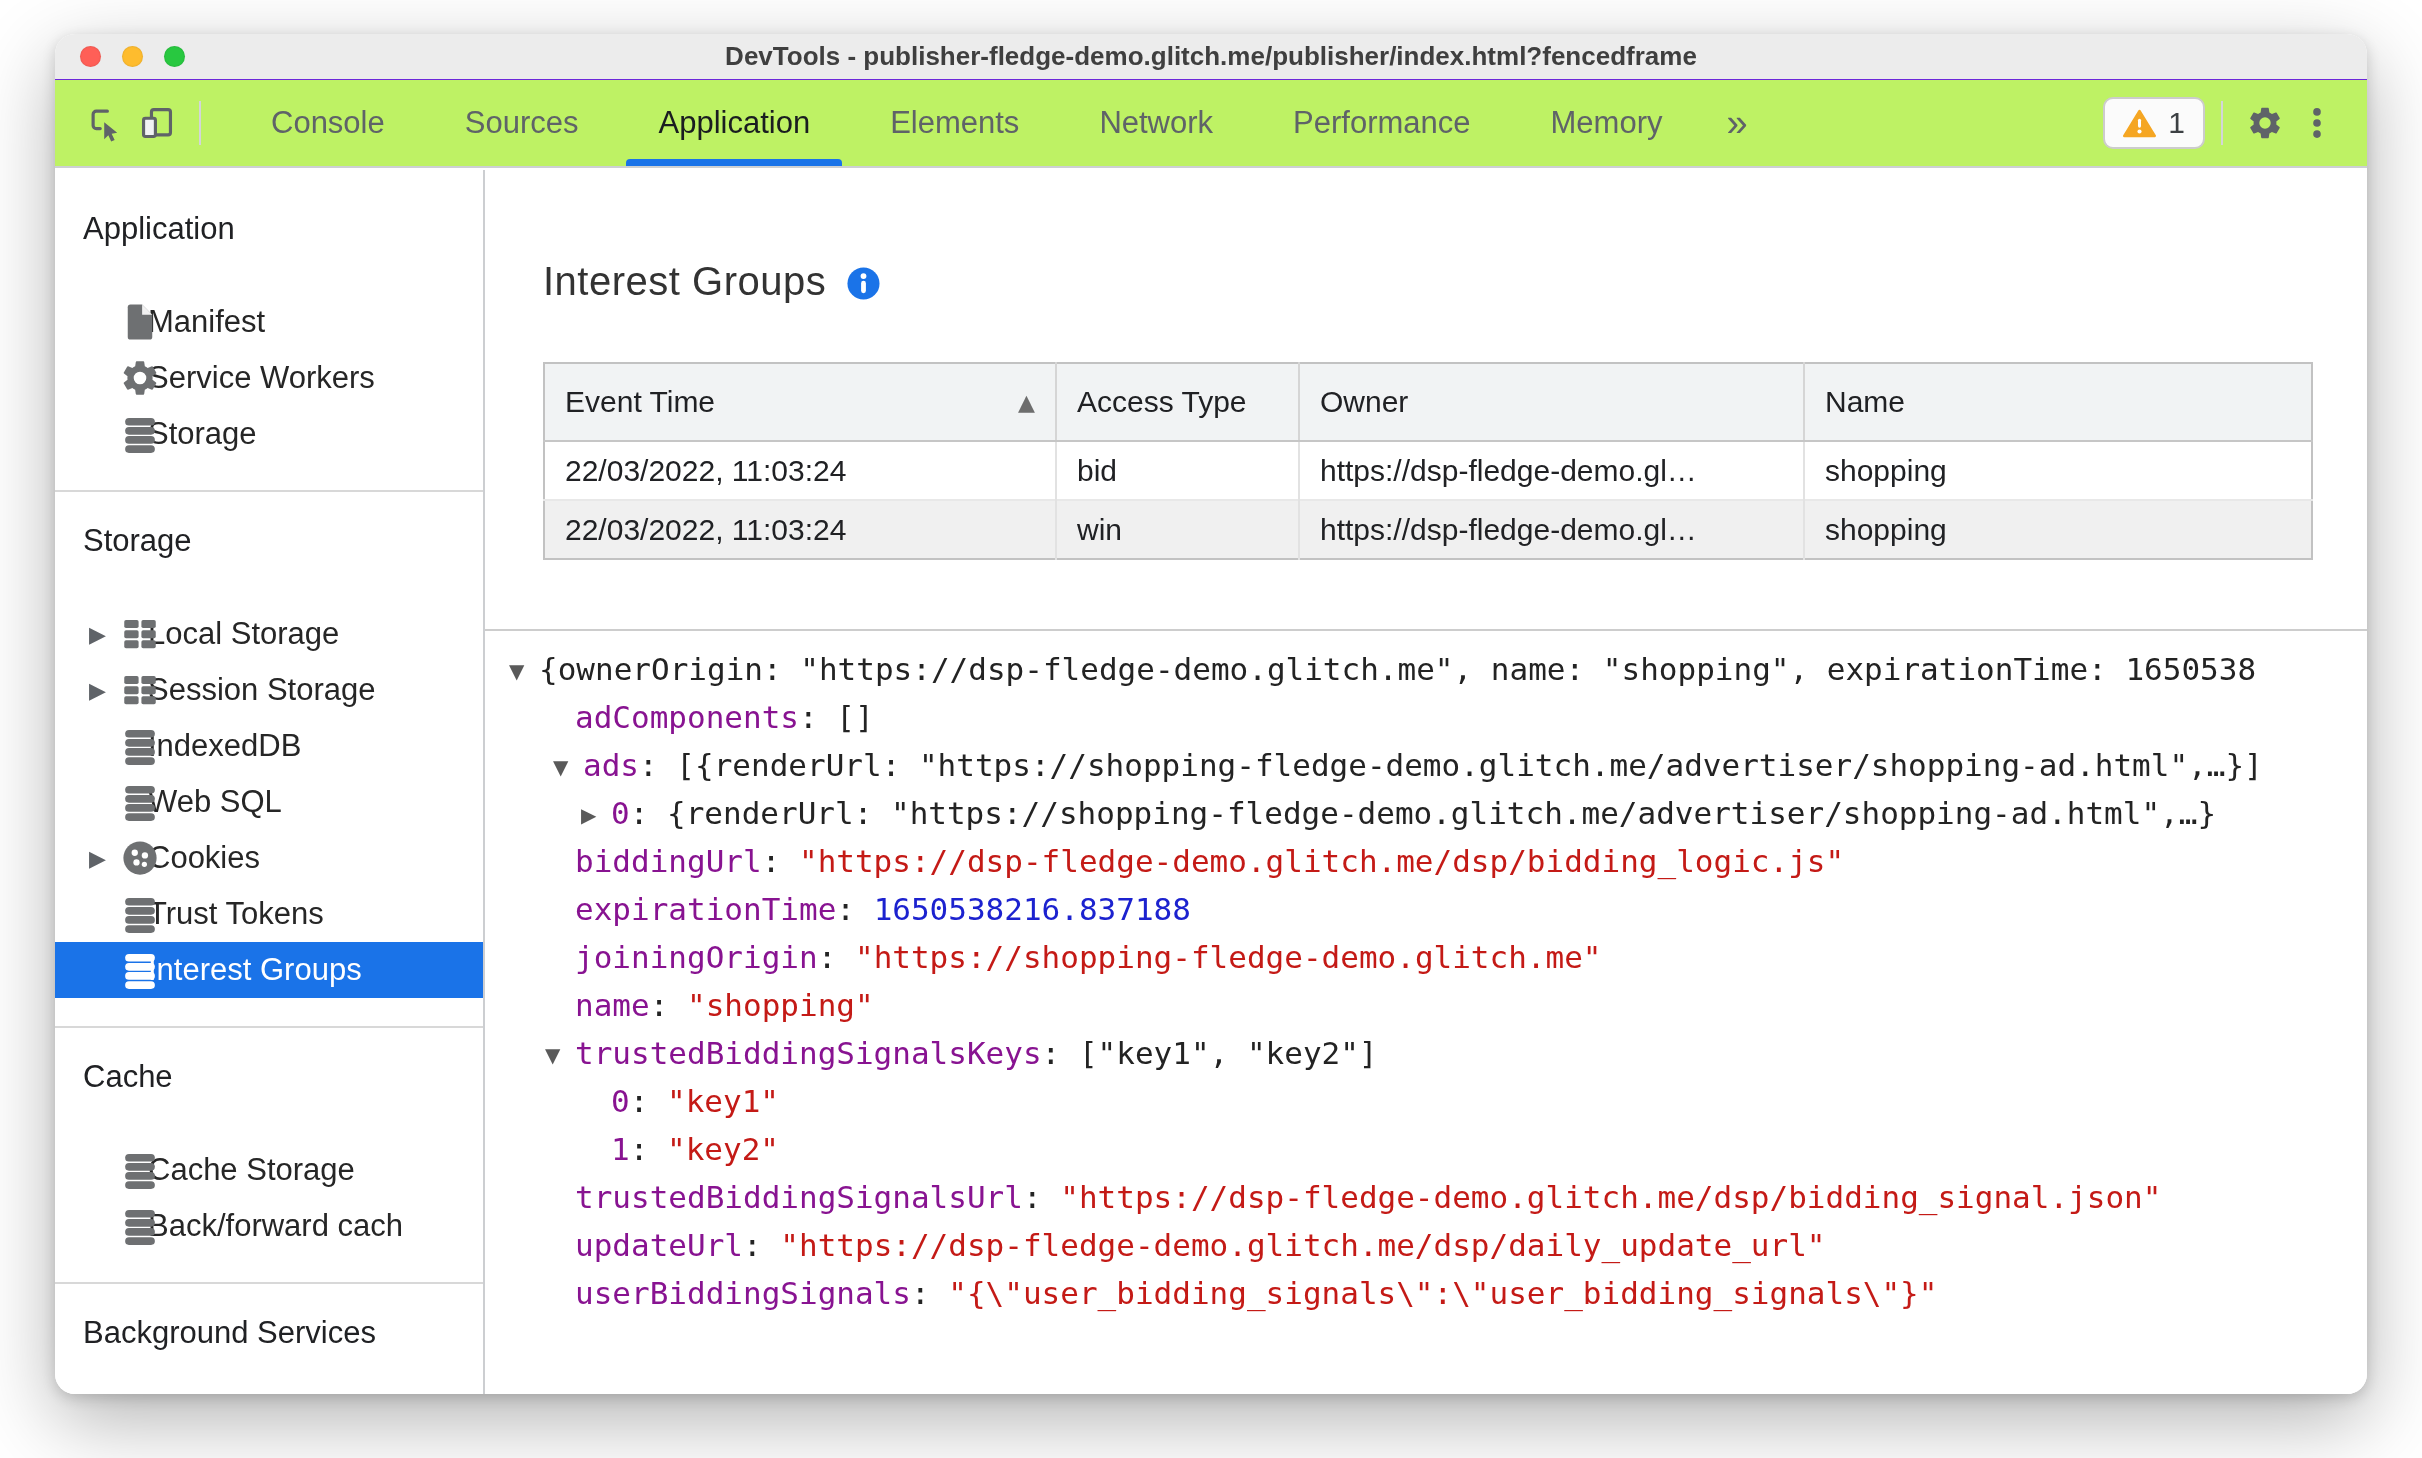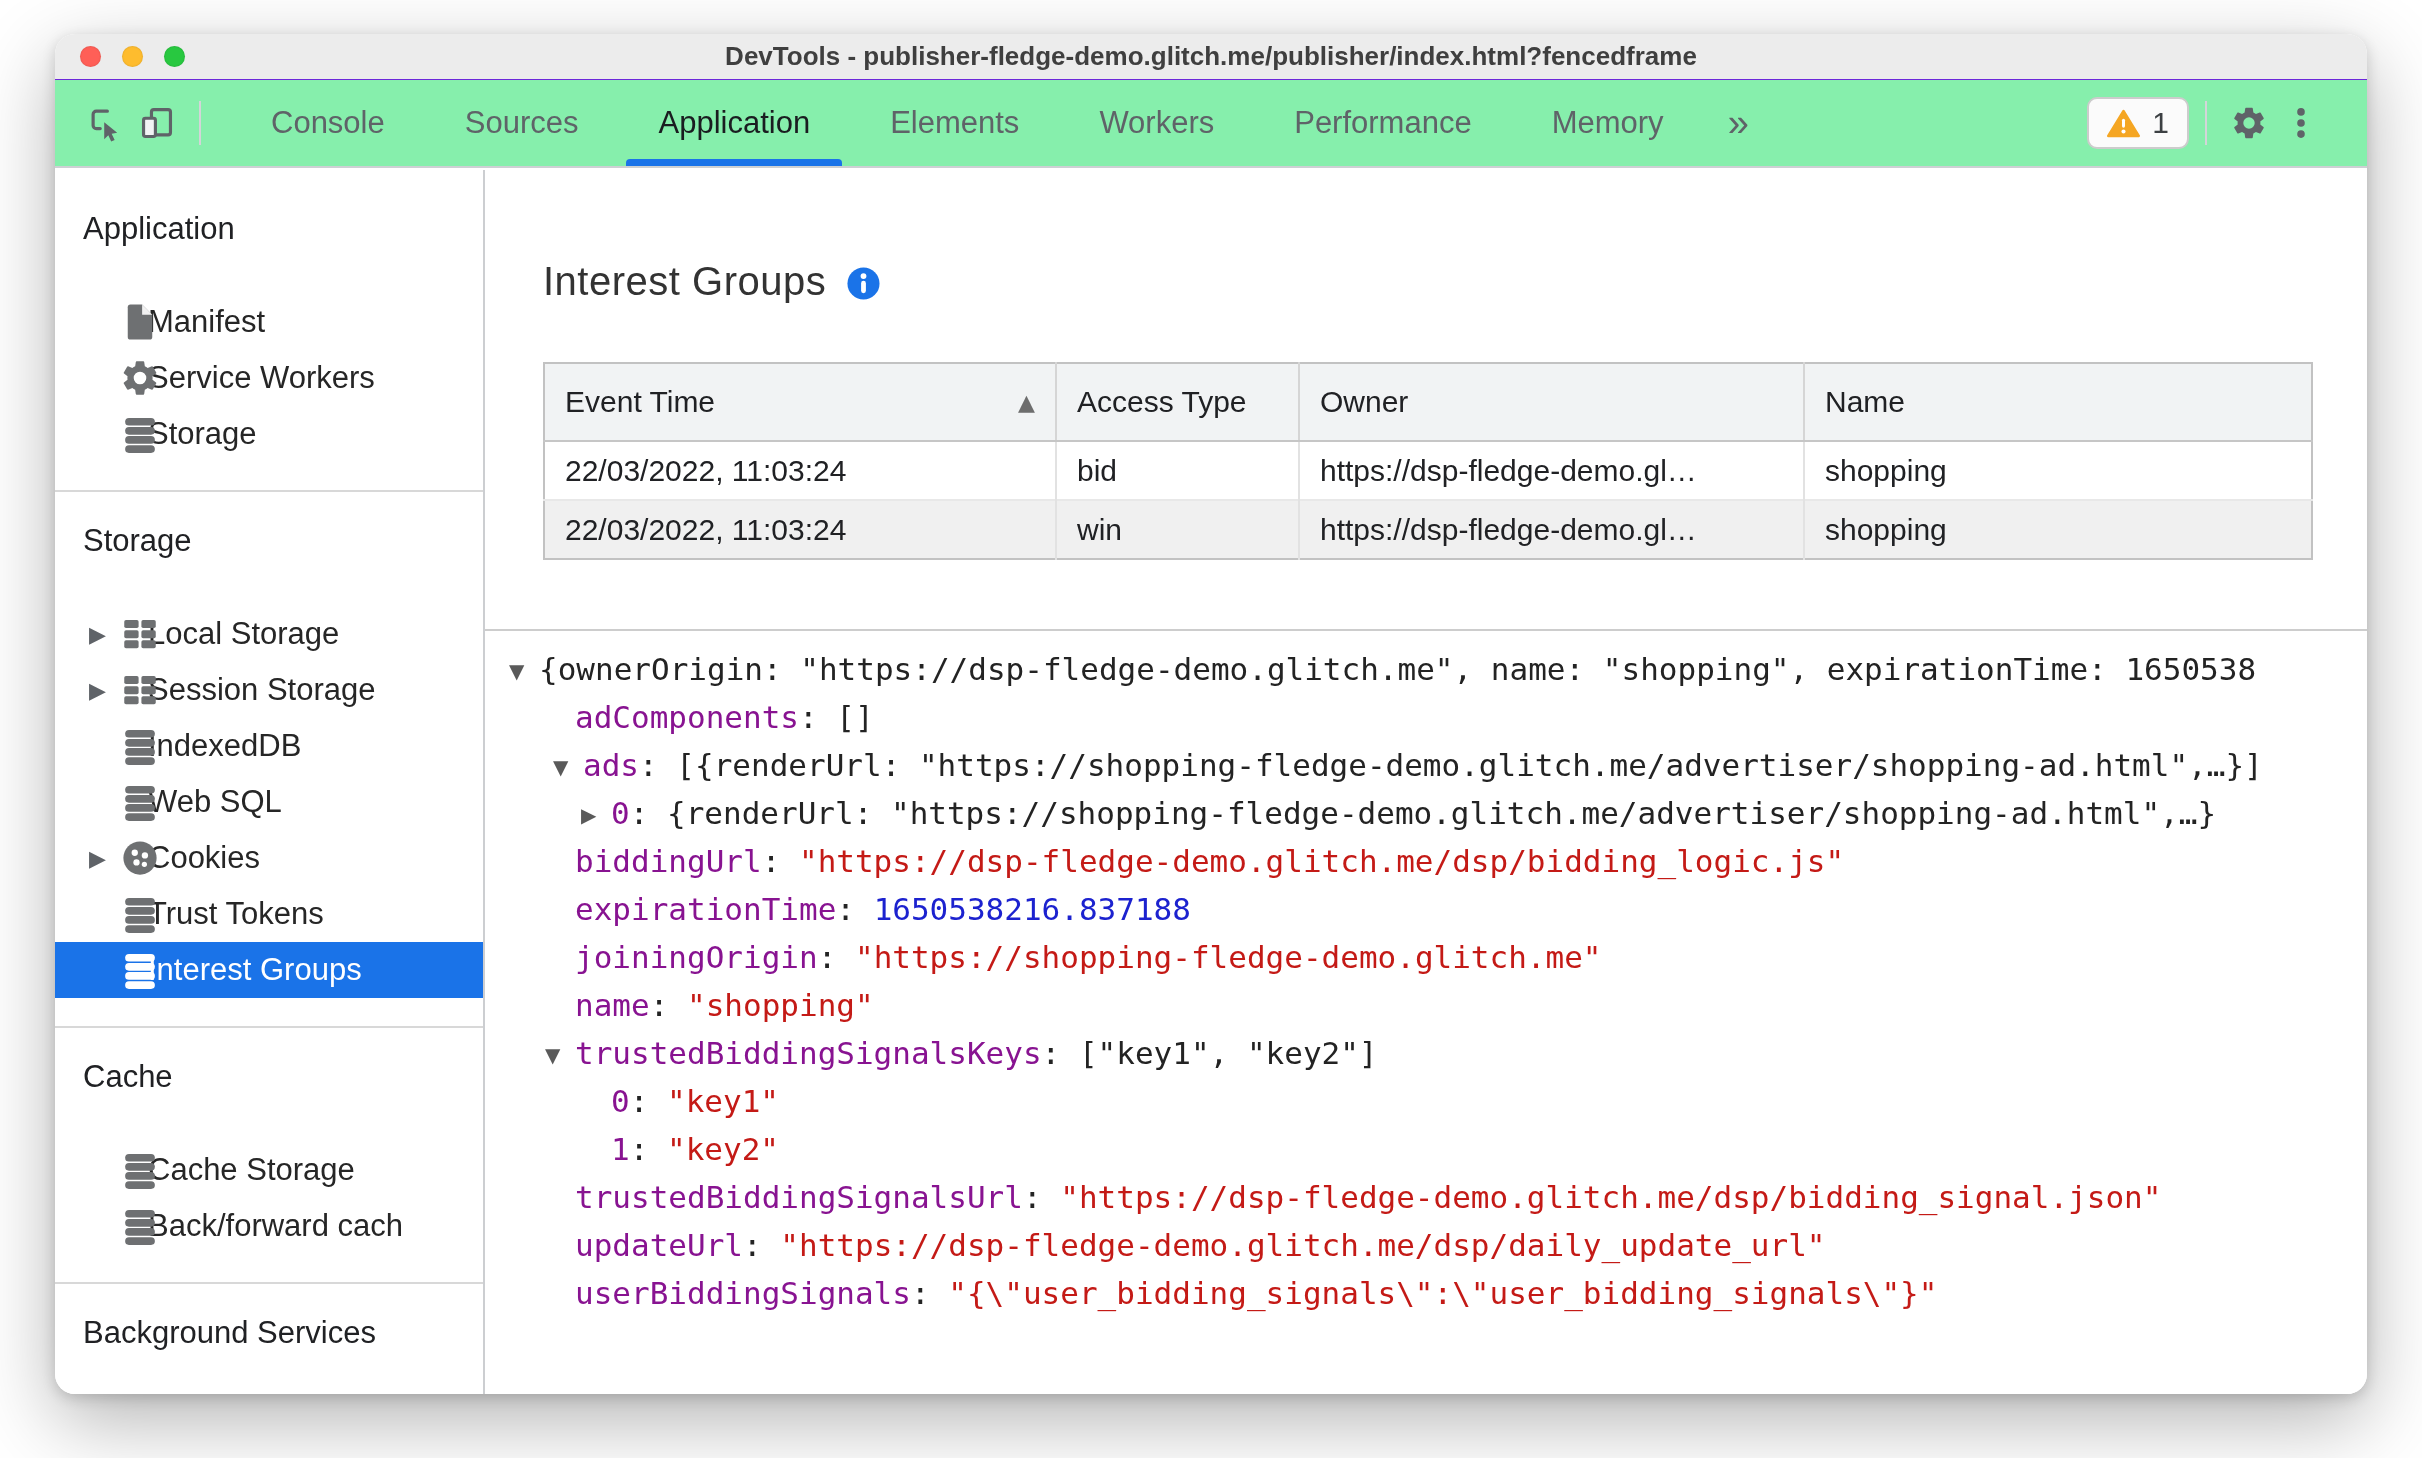--- a/index.html
+++ b/index.html
@@ -14,22 +14,22 @@
     box-shadow:0 26px 80px rgba(0,0,0,.30),0 4px 14px rgba(0,0,0,.16);
   }
   
   .titlebar{height:45px;background:#ececec;border-bottom:1px solid #6d28d9;
     display:flex;align-items:center;position:relative;}
   .lights{display:flex;gap:21px;padding-left:25px;}
   .light{width:21px;height:21px;border-radius:50%;box-shadow:inset 0 0 2px rgba(0,0,0,.18);}
   .titlebar .title{position:absolute;left:0;right:0;text-align:center;
     font-size:26px;font-weight:700;color:#3f3f3f;pointer-events:none;}
   
-  .toolbar{height:88px;background:#86efac;border-bottom:2px solid #cdd0d3;
-    display:flex;align-items:center;padding:0 40px 0 24px;box-sizing:border-box;}
+  .toolbar{height:88px;background:#bef264;border-bottom:2px solid #cdd0d3;
+    display:flex;align-items:center;padding:0 24px 0 24px;box-sizing:border-box;}
   .tool-icon{width:52px;height:52px;display:flex;align-items:center;justify-content:center;color:#5f6368;}
   .tool-icon svg{width:38px;height:38px;}
   .vdiv{width:2px;height:44px;background:#d3d5d8;margin:0 16px;}
   .tabs{display:flex;align-items:stretch;height:100%;margin-left:14px;}
   .tab{display:flex;align-items:center;padding:0 40px;font-size:31px;color:#5f6368;position:relative;cursor:default;}
   .tab.selected{color:#1a1d20;}
   .tab.selected::after{content:"";position:absolute;left:8px;right:8px;bottom:0;height:7px;
     background:#1a73e8;border-radius:4px 4px 0 0;}
   .more-tabs{display:flex;align-items:center;font-size:38px;color:#5f6368;padding:0 24px;}
   .toolbar-right{margin-left:auto;display:flex;align-items:center;}
@@ -108,21 +108,21 @@
           <rect x="8.5" y="3.5" width="12" height="16" rx="1.5" stroke="currentColor" stroke-width="2"></rect>
           <rect x="3.5" y="9" width="7.5" height="11.5" rx="1.2" fill="#f1f3f4" stroke="currentColor" stroke-width="2"></rect>
         </svg>
     </span>
     <span class="vdiv"></span>
     <div class="tabs" id="tabs">
         <div class="tab">Console</div>
         <div class="tab">Sources</div>
         <div class="tab selected">Application</div>
         <div class="tab">Elements</div>
-        <div class="tab">Workers</div>
+        <div class="tab">Network</div>
         <div class="tab">Performance</div>
         <div class="tab">Memory</div>
       </div>
     <span class="more-tabs">»</span>
     <div class="toolbar-right">
       <span class="warn-badge">
         <span>
             <svg viewBox="0 0 24 22">
               <path d="M12 2 L23 20 H1 Z" fill="#f5a623" stroke="#f5a623" stroke-width="2" stroke-linejoin="round"></path>
               <rect x="10.9" y="7.6" width="2.2" height="6.4" rx="1.1" fill="#fff"></rect>

